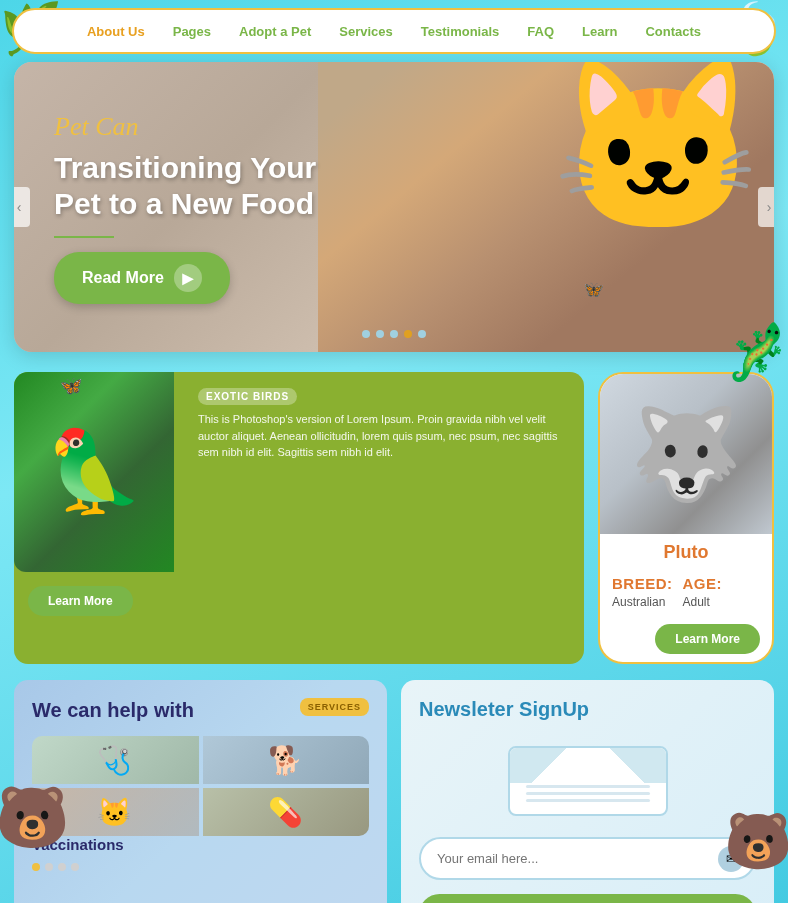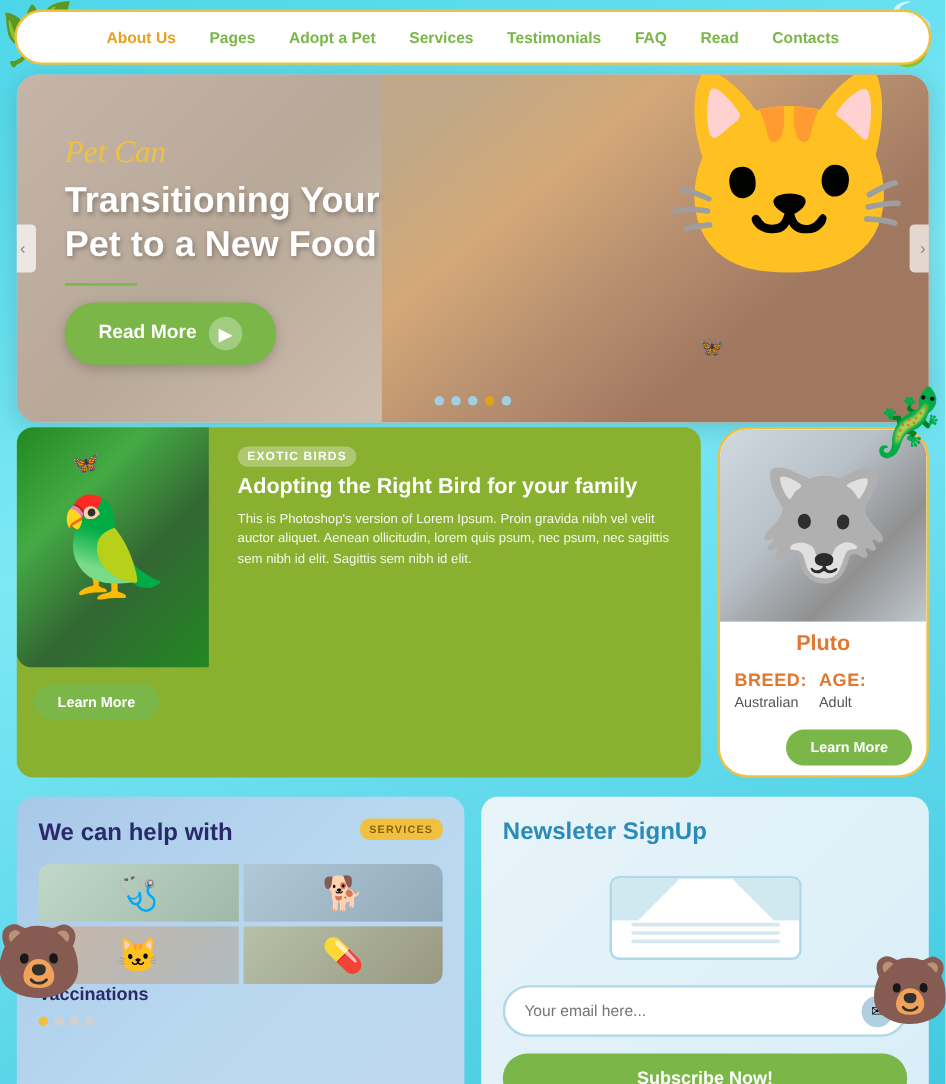--- a/index.html
+++ b/index.html
@@ -137,21 +137,21 @@
       cursor: pointer;
       z-index: 5;
       font-size: 14px;
       color: #888;
     }
     .hero-arrow.left { left: -6px; }
     .hero-arrow.right { right: -6px; }
 
     
     .main-content {
-      margin: 4px 14px 0;
+      margin: 20px 14px 0;
       display: flex;
       gap: 14px;
     }
 
     
     .card-left {
       flex: 1;
       background: #8ab030;
       border-radius: 14px;
       overflow: hidden;
@@ -527,21 +527,21 @@
 <div class="deco-butterfly bg-deco">🦋</div>
 <div class="deco-butterfly2 bg-deco">🦋</div>
 
 <nav class="nav-bar">
   <div class="nav-item active">About Us</div>
   <div class="nav-item">Pages</div>
   <div class="nav-item">Adopt a Pet</div>
   <div class="nav-item">Services</div>
   <div class="nav-item">Testimonials</div>
   <div class="nav-item">FAQ</div>
-  <div class="nav-item">Read</div>
+  <div class="nav-item">Learn</div>
   <div class="nav-item">Contacts</div>
 </nav>
 
 <section class="hero-section">
   <div class="hero-bg"></div>
   <div class="hero-image-area">
     <div class="hero-img-bg">
       <div class="hero-cat-emoji">🐱</div>
     </div>
   </div>
@@ -564,21 +564,20 @@
     <div class="dot"></div>
   </div>
 </section>
 
 <div class="main-content">
 
   <div class="card-left">
     <div class="card-left-image"></div>
     <div class="card-left-content">
       <span class="card-tag">EXOTIC BIRDS</span>
-      <h2 class="card-left-title">Adopting the Right Bird for your family</h2>
       <p class="card-left-text">This is Photoshop's version of Lorem Ipsum. Proin gravida nibh vel velit auctor aliquet. Aenean ollicitudin, lorem quis psum, nec psum, nec sagittis sem nibh id elit. Sagittis sem nibh id elit.</p>
     </div>
     <div class="card-left-footer">
       <button class="learn-btn">Learn More</button>
     </div>
   </div>
 
   <div class="card-right">
     <div class="card-right-image"></div>
     <div class="card-right-name">Pluto</div>

